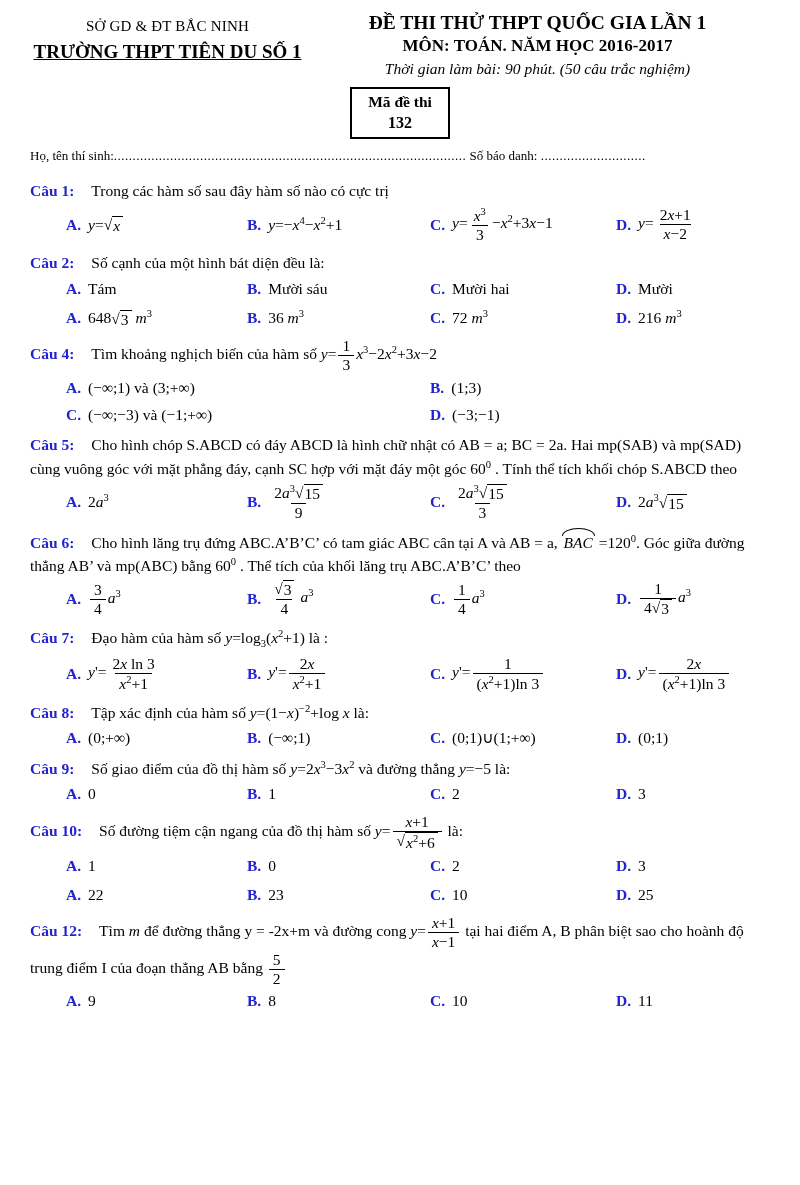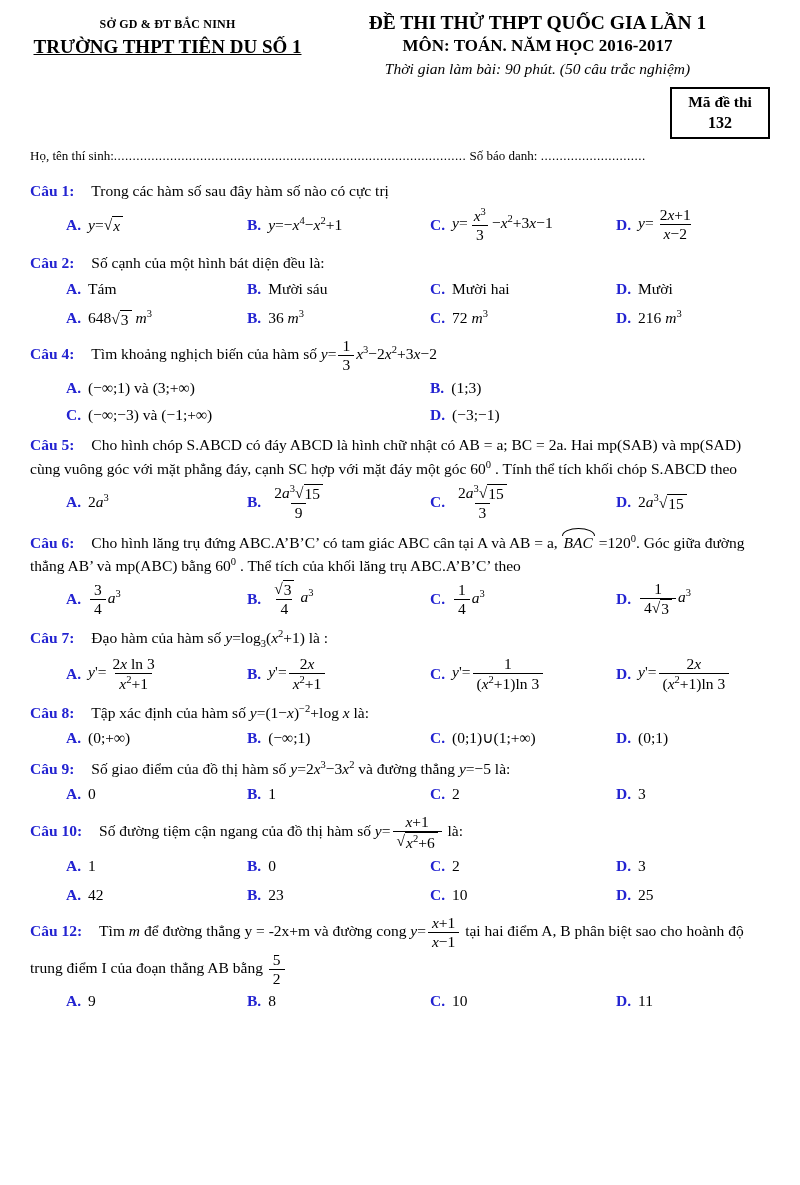--- a/index.html
+++ b/index.html
@@ -10,28 +10,28 @@
     background: var(--paper);
     color: var(--ink);
     font-family: "Liberation Serif", serif;
     font-size: 15.5px;
     padding: 8px 30px 10px 30px;
   }
 
   
   .hdr { display: flex; align-items: flex-start; }
   .hdr-left { width: 275px; text-align: center; padding-top: 7px; line-height: 1.5; }
-  .hdr-left .l1 { font-size: 12px; letter-spacing: .2px; font-weight: bold; }
+  .hdr-left .l1 { font-size: 15px; letter-spacing: .2px; }
   .hdr-left .l2 { font-size: 19px; font-weight: bold; text-decoration: underline; }
   .hdr-right { flex: 1; text-align: center; }
   .title    { font-size: 19.5px; font-weight: bold; line-height: 1.25; margin-top: 3px; }
   .subtitle { font-size: 17px;   font-weight: bold; line-height: 1.3; }
   .time     { font-size: 15.5px; font-style: italic; margin-top: 3px; }
 
-  .code-row { display: flex; justify-content: flex-end; margin: 9px 0 0 0; }
+  .code-row { display: flex; justify-content: center; margin: 9px 0 0 0; }
   .code-box { border: 2px solid #000; text-align: center; padding: 3px 12px 4px; min-width: 100px; }
   .code-box .cb1 { font-weight: bold; font-size: 15.5px; line-height: 1.3; }
   .code-box .cb2 { font-weight: bold; font-size: 16px;   line-height: 1.3; }
 
   .name-line { margin: 9px 0 15px 0; font-size: 13px; white-space: nowrap; overflow: hidden; }
   .name-line .dots { letter-spacing: .5px; }
 
   
   .q { margin-bottom: 8px; }
   .q-stem { line-height: 1.5; }
@@ -387,21 +387,21 @@
           <span class="opt-k">D.</span>
           <span class="opt-v">3</span>
         </div>
       </div>
   </section>
 
   <section class="q">
     <div class="opts g4">
         <div class="opt">
           <span class="opt-k">A.</span>
-          <span class="opt-v">42</span>
+          <span class="opt-v">22</span>
         </div>
         <div class="opt">
           <span class="opt-k">B.</span>
           <span class="opt-v">23</span>
         </div>
         <div class="opt">
           <span class="opt-k">C.</span>
           <span class="opt-v">10</span>
         </div>
         <div class="opt">

